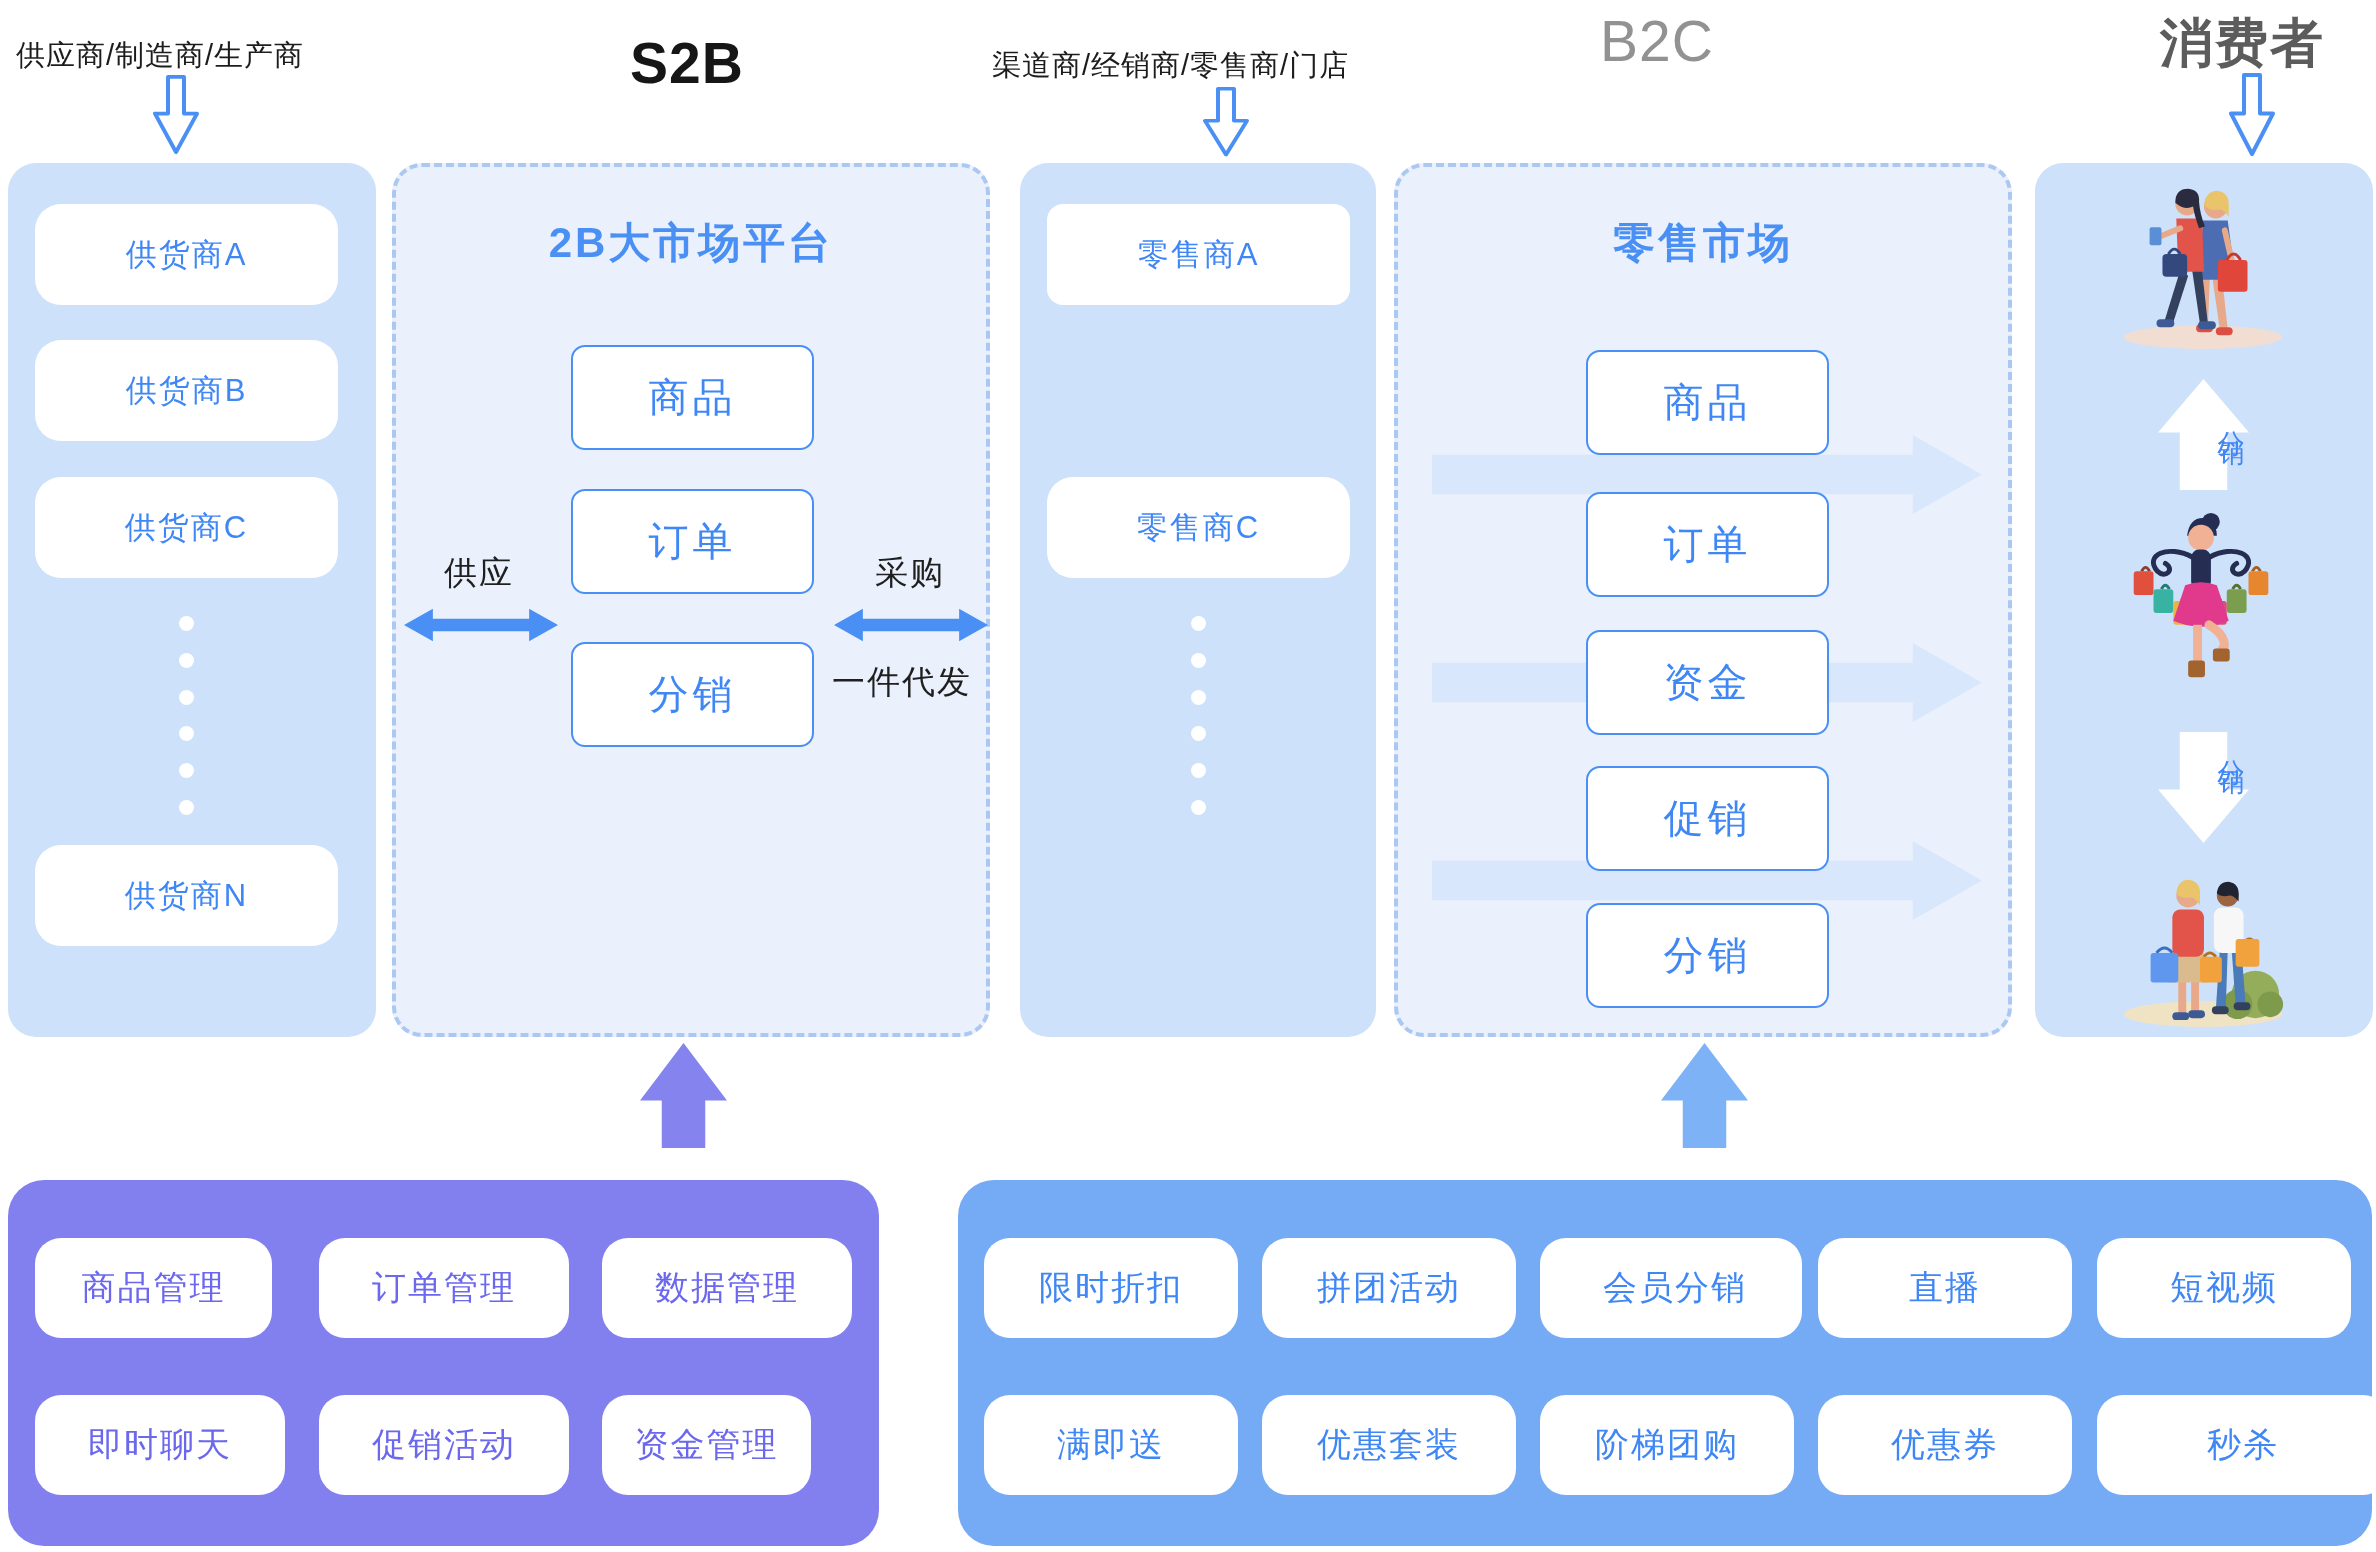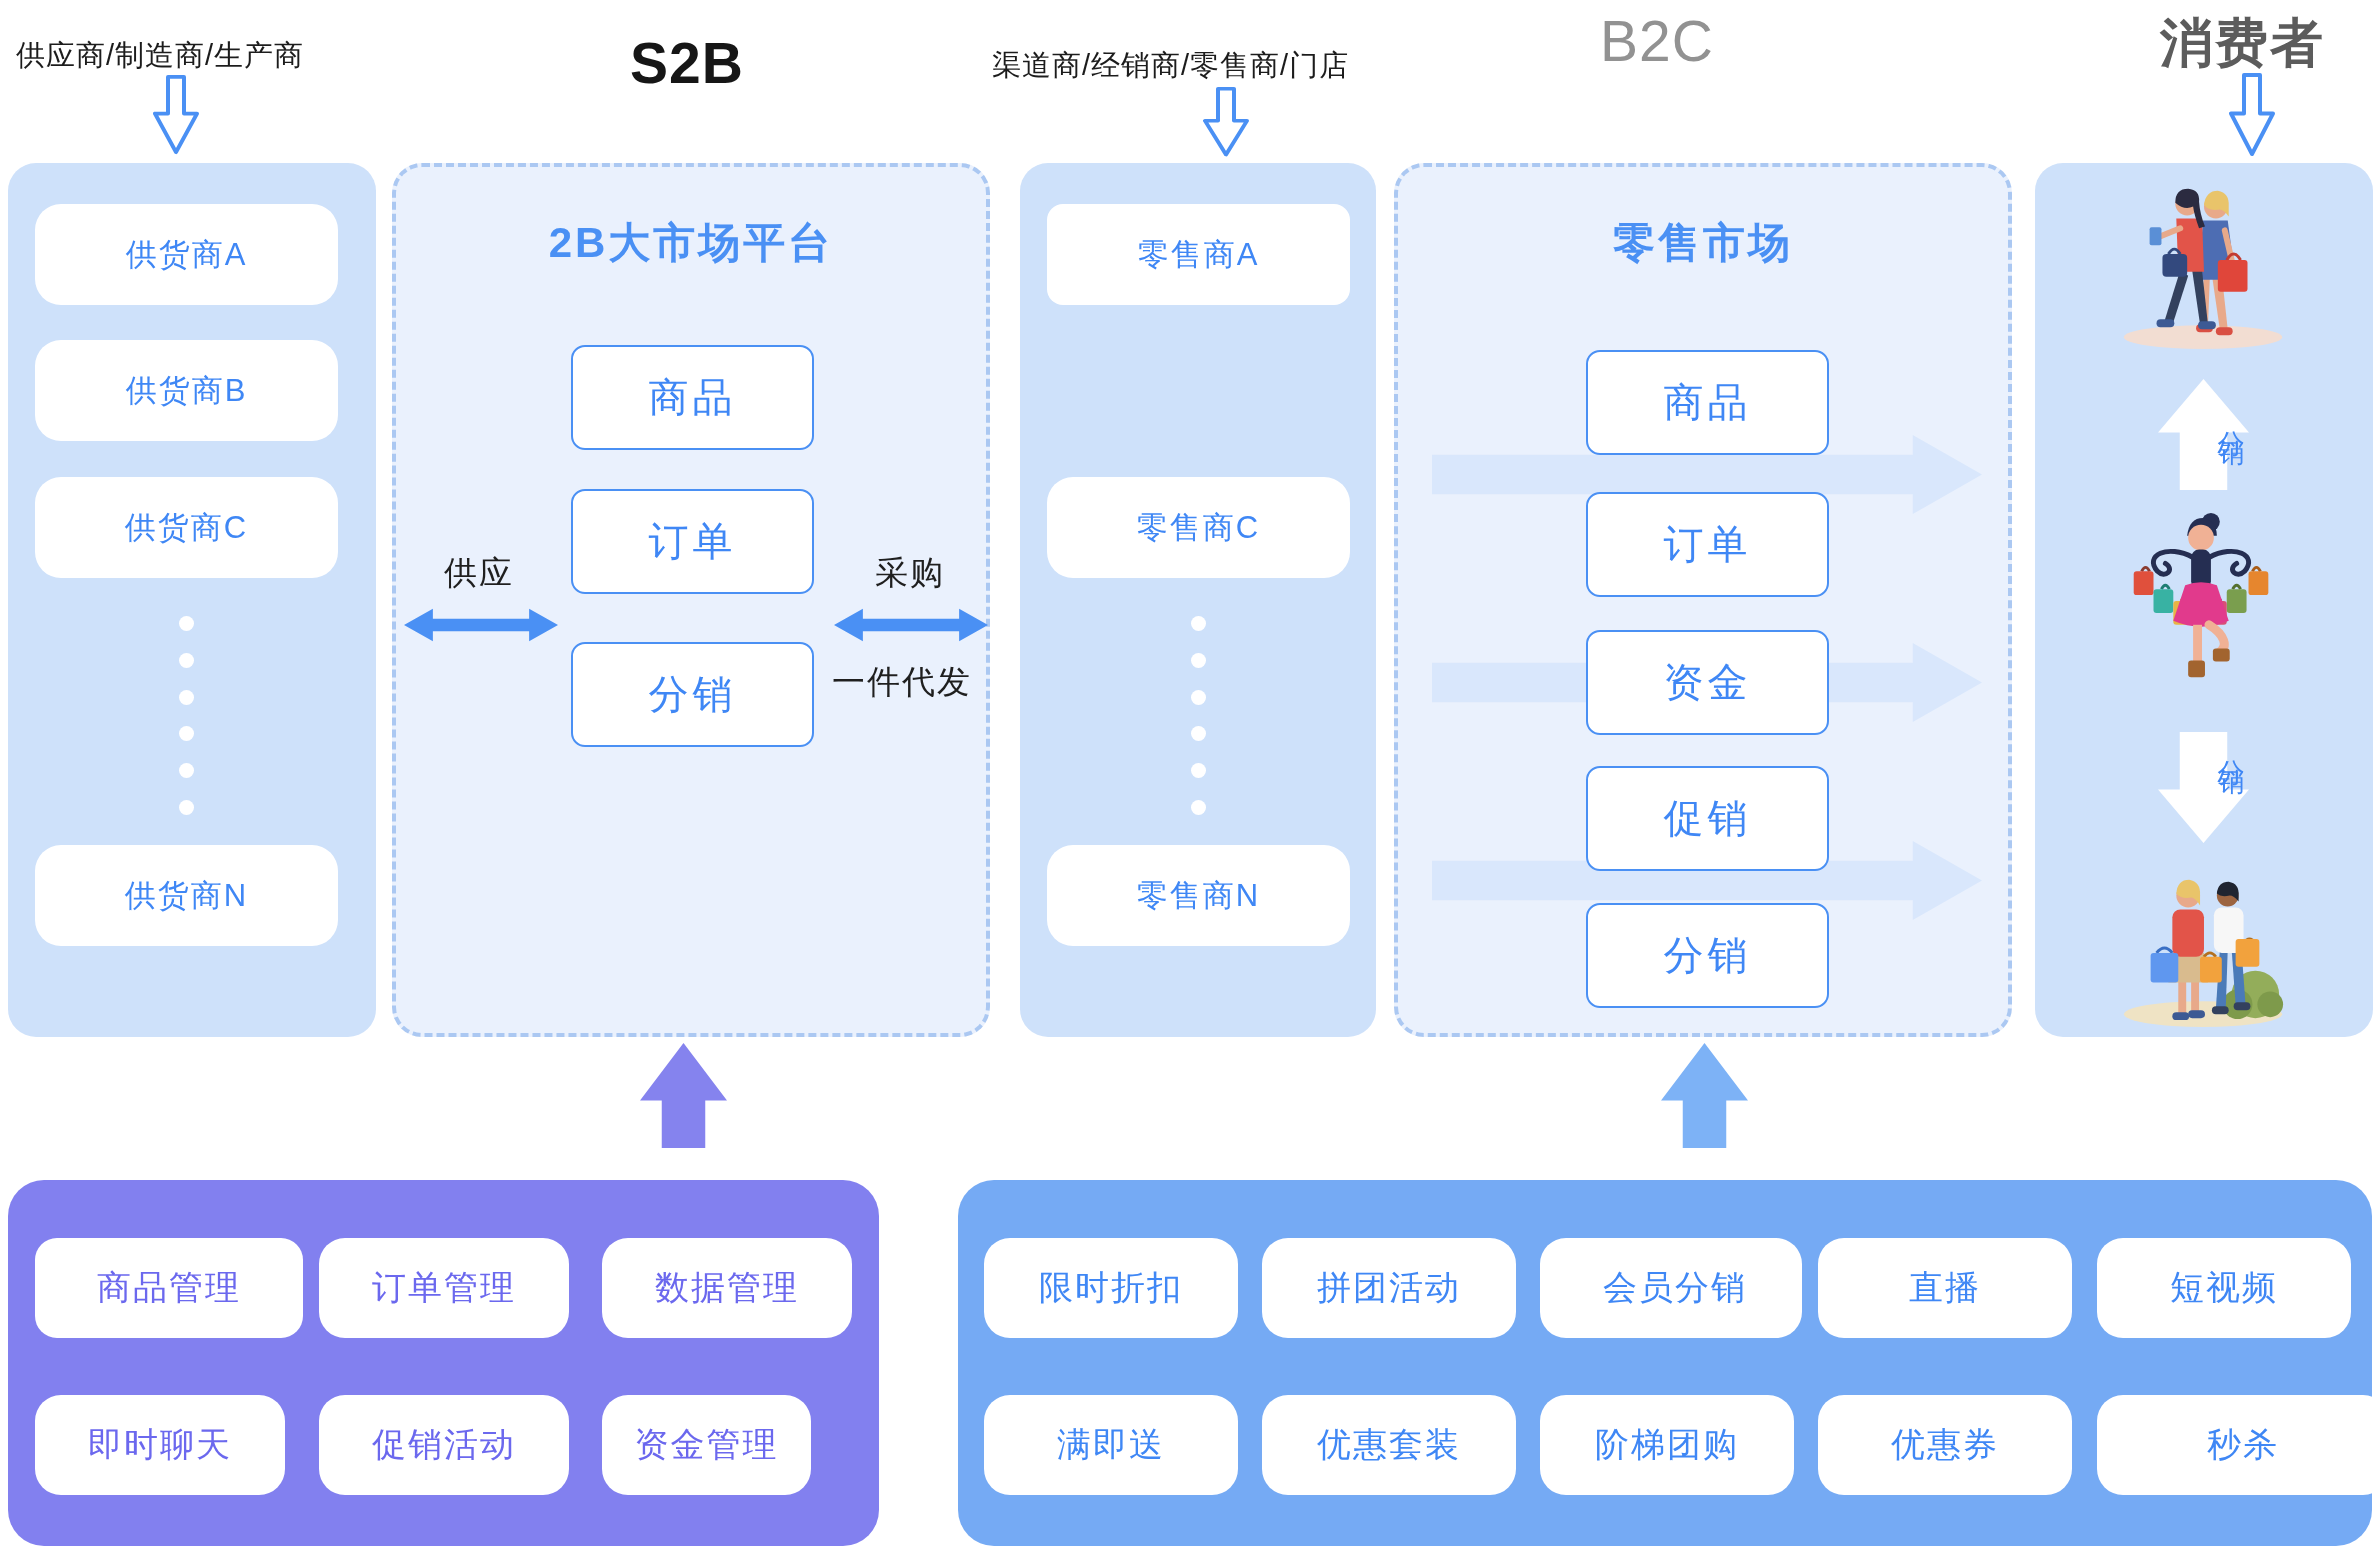--- a/index.html
+++ b/index.html
@@ -123,21 +123,20 @@
 
   <div class="col" style="left:1020px; width:356px;">
     <div class="pill" style="top:41px;border-radius:16px;">零售商A</div>
     <div class="pill" style="top:314px;">零售商C</div>
     <div class="dot" style="left:171px; top:453px;"></div>
     <div class="dot" style="left:171px; top:490px;"></div>
     <div class="dot" style="left:171px; top:527px;"></div>
     <div class="dot" style="left:171px; top:563px;"></div>
     <div class="dot" style="left:171px; top:600px;"></div>
     <div class="dot" style="left:171px; top:637px;"></div>
-    <div class="pill" style="top:682px;">零售商N</div>
   </div>
 
   <div class="dashed-panel" style="left:1394px; width:618px;">
     <div class="panel-title">零售市场</div>
 
     <svg class="flow-band" style="top:260px;" viewBox="0 0 556 96" preserveAspectRatio="none">
       <polygon points="0,28 486,28 486,8 556,48 486,88 486,68 0,68" fill="#d9e7fc"></polygon>
     </svg>
     <svg class="flow-band" style="top:468px;" viewBox="0 0 556 96" preserveAspectRatio="none">
       <polygon points="0,28 486,28 486,8 556,48 486,88 486,68 0,68" fill="#d9e7fc"></polygon>
@@ -250,21 +249,21 @@
   </div>
 
   <svg class="big-up-arrow" style="left:640px;" viewBox="0 0 88 106" preserveAspectRatio="none">
     <polygon points="44,0 88,58 66,58 66,106 22,106 22,58 0,58" fill="#8583ee"></polygon>
   </svg>
   <svg class="big-up-arrow" style="left:1661px;" viewBox="0 0 88 106" preserveAspectRatio="none">
     <polygon points="44,0 88,58 66,58 66,106 22,106 22,58 0,58" fill="#7db2f6"></polygon>
   </svg>
 
   <div class="bottom-panel panel-purple" style="left:8px; width:871px;">
-    <div class="feature-box feature-purple" style="left:27px;  top:58px;  width:268px;border-radius:22px;">商品管理</div>
+    <div class="feature-box feature-purple" style="left:27px;  top:58px;  width:237px;">商品管理</div>
     <div class="feature-box feature-purple" style="left:311px; top:58px;  width:250px;">订单管理</div>
     <div class="feature-box feature-purple" style="left:594px; top:58px;  width:250px;">数据管理</div>
     <div class="feature-box feature-purple" style="left:27px;  top:215px; width:250px;">即时聊天</div>
     <div class="feature-box feature-purple" style="left:311px; top:215px; width:250px;">促销活动</div>
     <div class="feature-box feature-purple" style="left:594px; top:215px; width:209px;">资金管理</div>
   </div>
 
   <div class="bottom-panel panel-blue" style="left:958px; width:1414px;">
     <div class="feature-box feature-blue" style="left:26px;   top:58px;  width:254px;">限时折扣</div>
     <div class="feature-box feature-blue" style="left:304px;  top:58px;  width:254px;">拼团活动</div>

